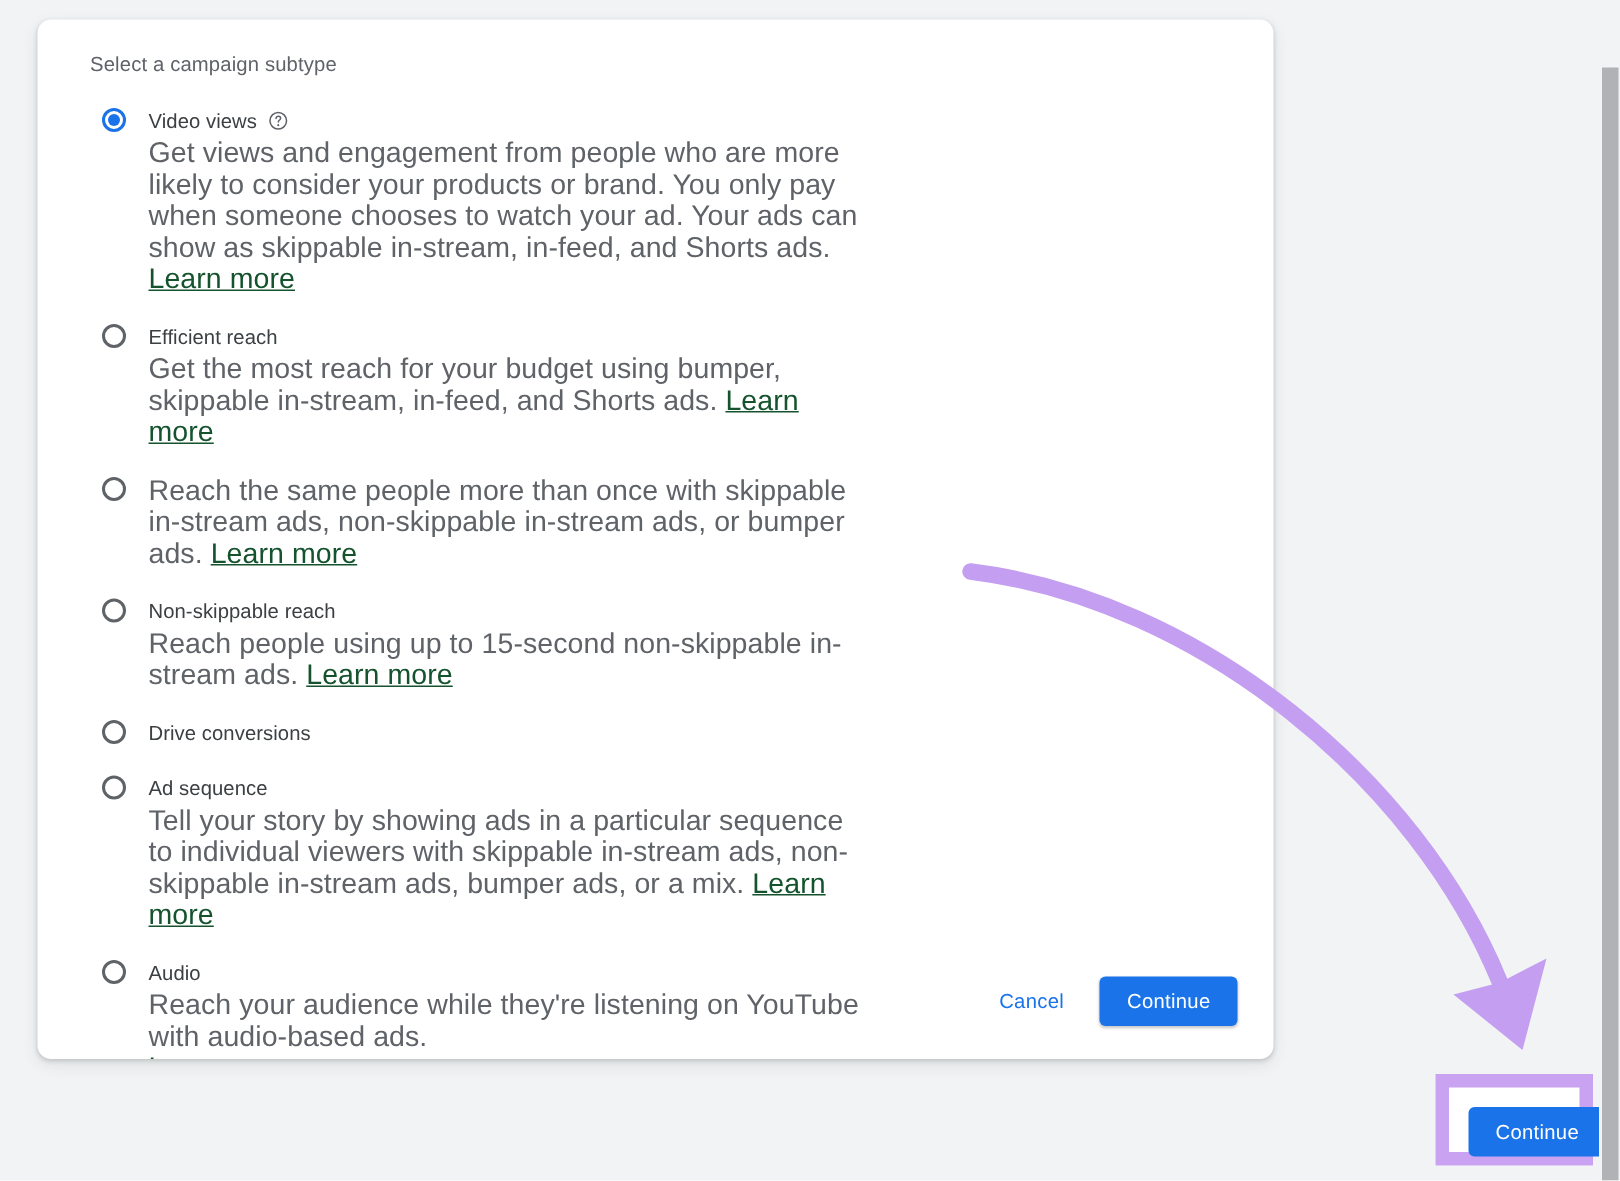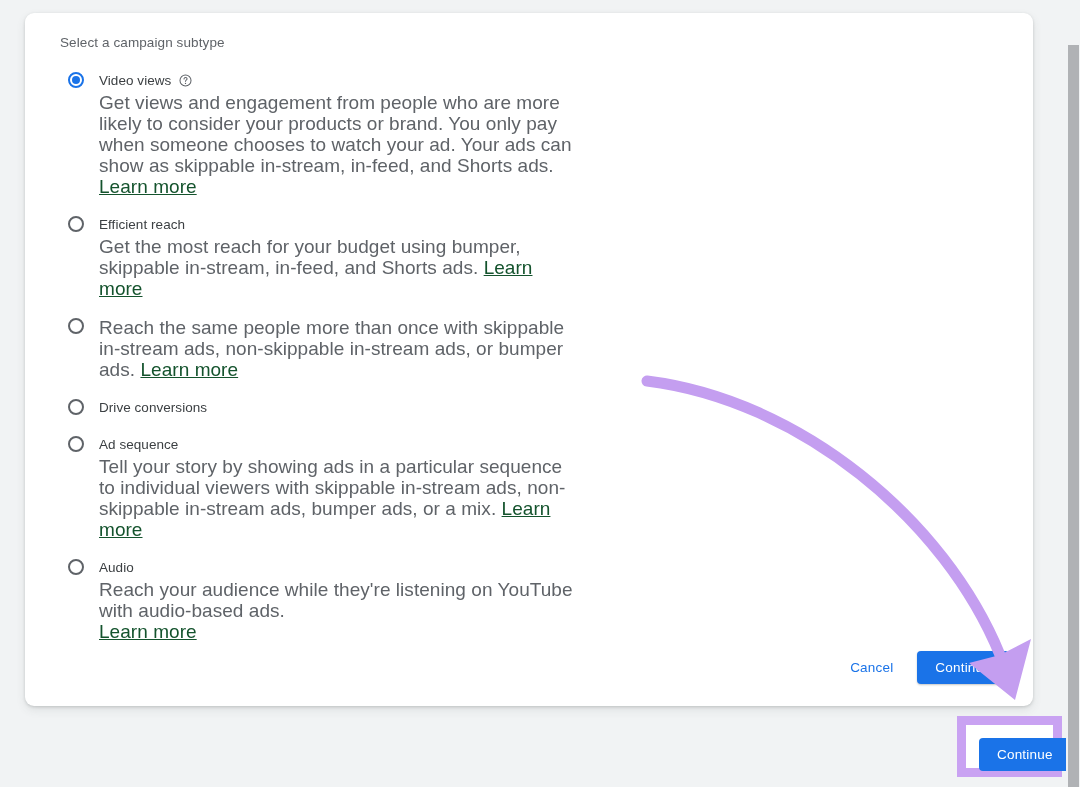--- a/index.html
+++ b/index.html
@@ -13,21 +13,21 @@
     font-family: "Liberation Sans", sans-serif;
     overflow: hidden;
     position: relative;
   }
 
   
   #card {
     position: absolute;
     left: 25px;
     top: 13px;
-    width: 1008px;
+    width: 824px;
     height: 693px;
     background: #ffffff;
     border-radius: 9px;
     box-shadow: 0 1px 3px rgba(60,64,67,0.20), 0 4px 10px rgba(60,64,67,0.10);
     overflow: hidden;
   }
 
   #card-inner {
     position: absolute;
     left: 35px;
@@ -225,20 +225,27 @@
           </div>
           <div class="option-desc"><span>Get the most reach for your budget using bumper, skippable in-stream, in-feed, and Shorts ads. </span><span class="learn-more">Learn more</span></div>
         </div>
         <div class="option">
           <span class="radio"></span>
           <div class="option-desc"><span>Reach the same people more than once with skippable in-stream ads, non-skippable in-stream ads, or bumper ads. </span><span class="learn-more">Learn more</span></div>
         </div>
         <div class="option">
           <span class="radio"></span>
           <div class="option-head">
+            <span class="option-label">Non-skippable reach</span>
+          </div>
+          <div class="option-desc"><span>Reach people using up to 15-second non-skippable in-stream ads. </span><span class="learn-more">Learn more</span></div>
+        </div>
+        <div class="option">
+          <span class="radio"></span>
+          <div class="option-head">
             <span class="option-label">Drive conversions</span>
           </div>
         </div>
         <div class="option">
           <span class="radio"></span>
           <div class="option-head">
             <span class="option-label">Ad sequence</span>
           </div>
           <div class="option-desc"><span>Tell your story by showing ads in a particular sequence to individual viewers with skippable in-stream ads, non-skippable in-stream ads, bumper ads, or a mix. </span><span class="learn-more">Learn more</span></div>
         </div>

